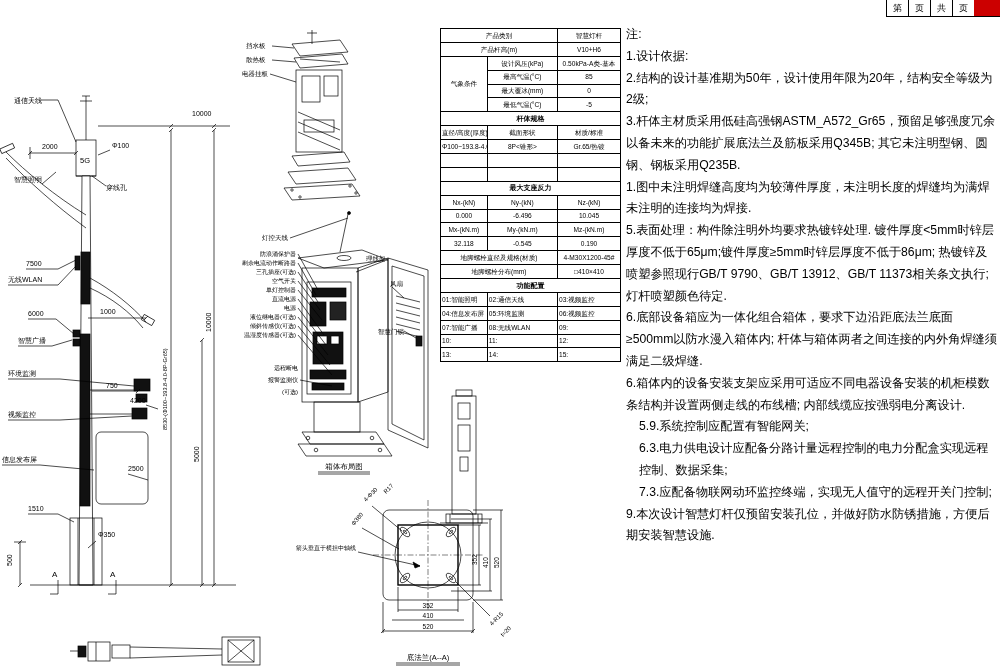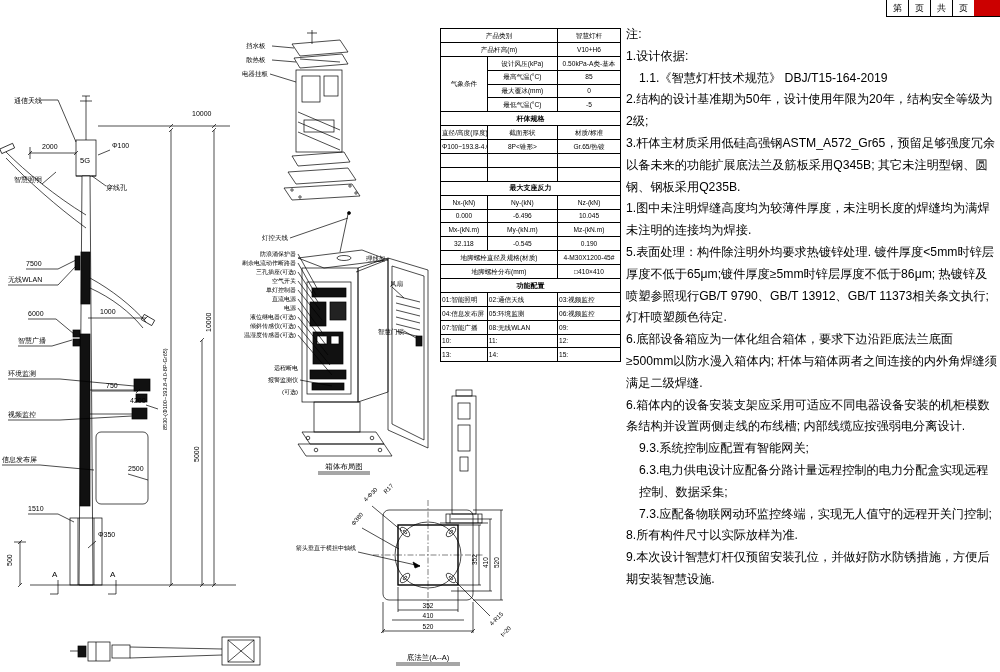--- a/index.html
+++ b/index.html
@@ -456,31 +456,29 @@
             <td class="fnl">14:</td>
             <td class="fnl">15:</td>
           </tr>
   </tbody>
       </table>
 </div>
 
 <div class="notes">
   <div class="line n0">注:</div>
   <div class="line n0">1.设计依据:</div>
-  <div class="line n1">1.1.《智慧灯杆技术规范》 DBJ/T15-164-2019</div>
   <div class="line n0">2.结构的设计基准期为50年，设计使用年限为20年，结构安全等级为2级;</div>
   <div class="line n0">3.杆体主材质采用低硅高强钢ASTM_A572_Gr65，预留足够强度冗余以备未来的功能扩展底法兰及筋板采用Q345B; 其它未注明型钢、圆钢、钢板采用Q235B.</div>
   <div class="line n0">1.图中未注明焊缝高度均为较薄件厚度，未注明长度的焊缝均为满焊未注明的连接均为焊接.</div>
   <div class="line n0">5.表面处理：构件除注明外均要求热镀锌处理. 镀件厚度&lt;5mm时锌层厚度不低于65μm;镀件厚度≥5mm时锌层厚度不低于86μm; 热镀锌及喷塑参照现行GB/T 9790、GB/T 13912、GB/T 11373相关条文执行; 灯杆喷塑颜色待定.</div>
   <div class="line n0">6.底部设备箱应为一体化组合箱体，要求下边沿距底法兰底面≥500mm以防水漫入箱体内; 杆体与箱体两者之间连接的内外角焊缝须满足二级焊缝.</div>
   <div class="line n0">6.箱体内的设备安装支架应采用可适应不同电器设备安装的机柜模数条结构并设置两侧走线的布线槽; 内部线缆应按强弱电分离设计.</div>
-  <div class="line n1">9.3.系统控制应配置有智能网关;</div>
+  <div class="line n1">5.9.系统控制应配置有智能网关;</div>
   <div class="line n1">6.3.电力供电设计应配备分路计量远程控制的电力分配盒实现远程控制、数据采集;</div>
   <div class="line n1">7.3.应配备物联网动环监控终端，实现无人值守的远程开关门控制;</div>
-  <div class="line n0">8.所有构件尺寸以实际放样为准.</div>
   <div class="line n0">9.本次设计智慧灯杆仅预留安装孔位，并做好防水防锈措施，方便后期安装智慧设施.</div>
 </div>
 
 <div class="titlestrip">
   <div class="cell">第</div>
   <div class="cell">页</div>
   <div class="cell">共</div>
   <div class="cell">页</div>
   <div class="red" style="background: rgb(204, 0, 0);"></div>
 </div>

